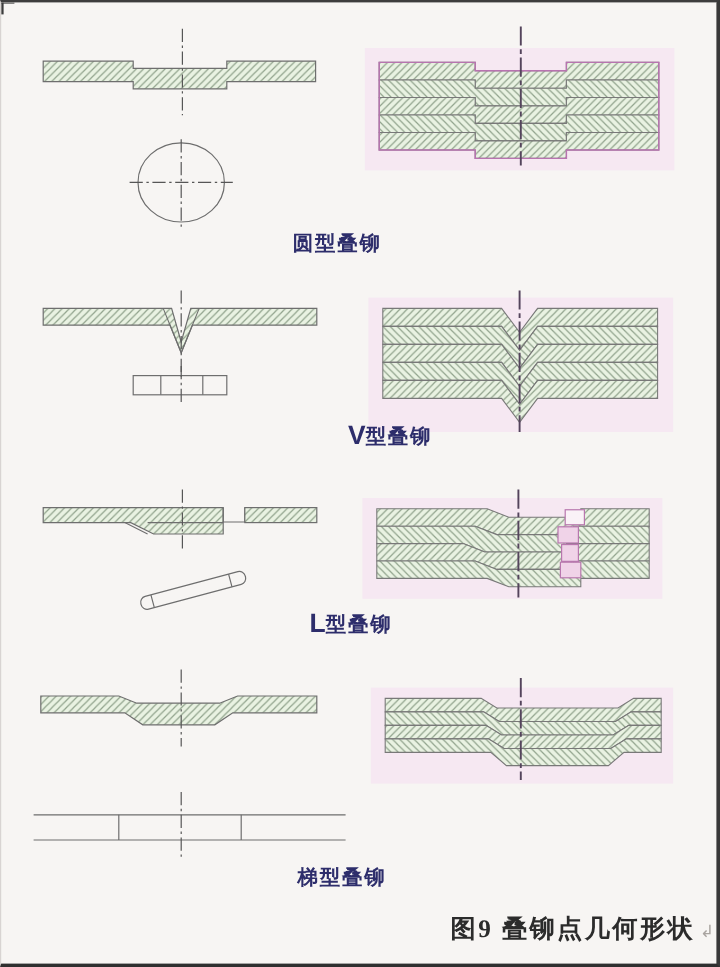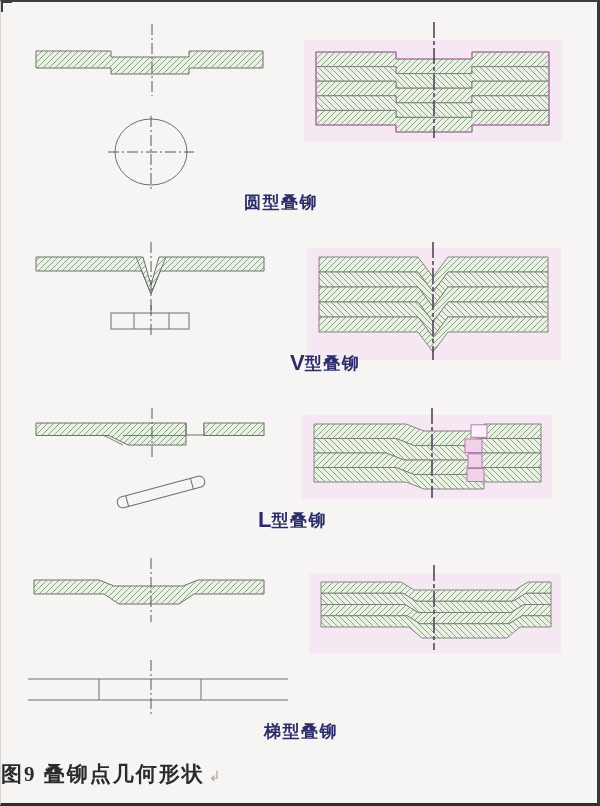--- a/index.html
+++ b/index.html
@@ -9,21 +9,21 @@
     border-top:2px solid #3d3d3d;border-right:3px solid #383838;
     border-bottom:3px solid #2f2f2f;border-left:1px solid #d8d4d2;
     font-family:"Liberation Sans", sans-serif;
   }
   #corner-tick{position:absolute;left:0;top:0;width:9px;height:9px;
     border-left:2px solid #3d3d3d;border-top:1px solid #3d3d3d;}
   svg{position:absolute;left:0;top:0;}
   .tl{position:absolute;color:#2d2d6b;font-size:17px;font-weight:600;
       letter-spacing:1.5px;white-space:nowrap;}
   .tl .latin{font-size:22px;font-weight:700;letter-spacing:0;vertical-align:-1px;}
-  #caption{position:absolute;left:0;top:758px;width:100%;text-align:left;
+  #caption{position:absolute;left:0;top:758px;width:100%;text-align:right;
       color:#2b2b2b;font-size:21px;font-weight:700;letter-spacing:2px;
       font-family:"Liberation Serif", serif;}
   #caption .ret{color:#a9a4a0;font-size:14px;font-weight:400;margin-left:4px;
       font-family:"Liberation Sans", sans-serif;}
 </style>
 </head>
 <body>
 
 <div id="page">
   <div id="corner-tick"></div>
@@ -130,20 +130,20 @@
 
   <div class="tl" style="left:243px;top:187px;">
     <span class="latin"></span><span>圆型叠铆</span>
   </div>
   <div class="tl" style="left:248px;top:348px;margin-left:41px;">
     <span class="latin">V</span><span>型叠铆</span>
   </div>
   <div class="tl" style="left:257px;top:505px;">
     <span class="latin">L</span><span>型叠铆</span>
   </div>
-  <div class="tl" style="left:263px;top:716px;">
+  <div class="tl" style="left:247px;top:716px;">
     <span class="latin"></span><span>梯型叠铆</span>
   </div>
 
   <div id="caption">
     <span>图9 叠铆点几何形状</span><span class="ret">↲</span>
   </div>
 </div>
 
 </body></html>

